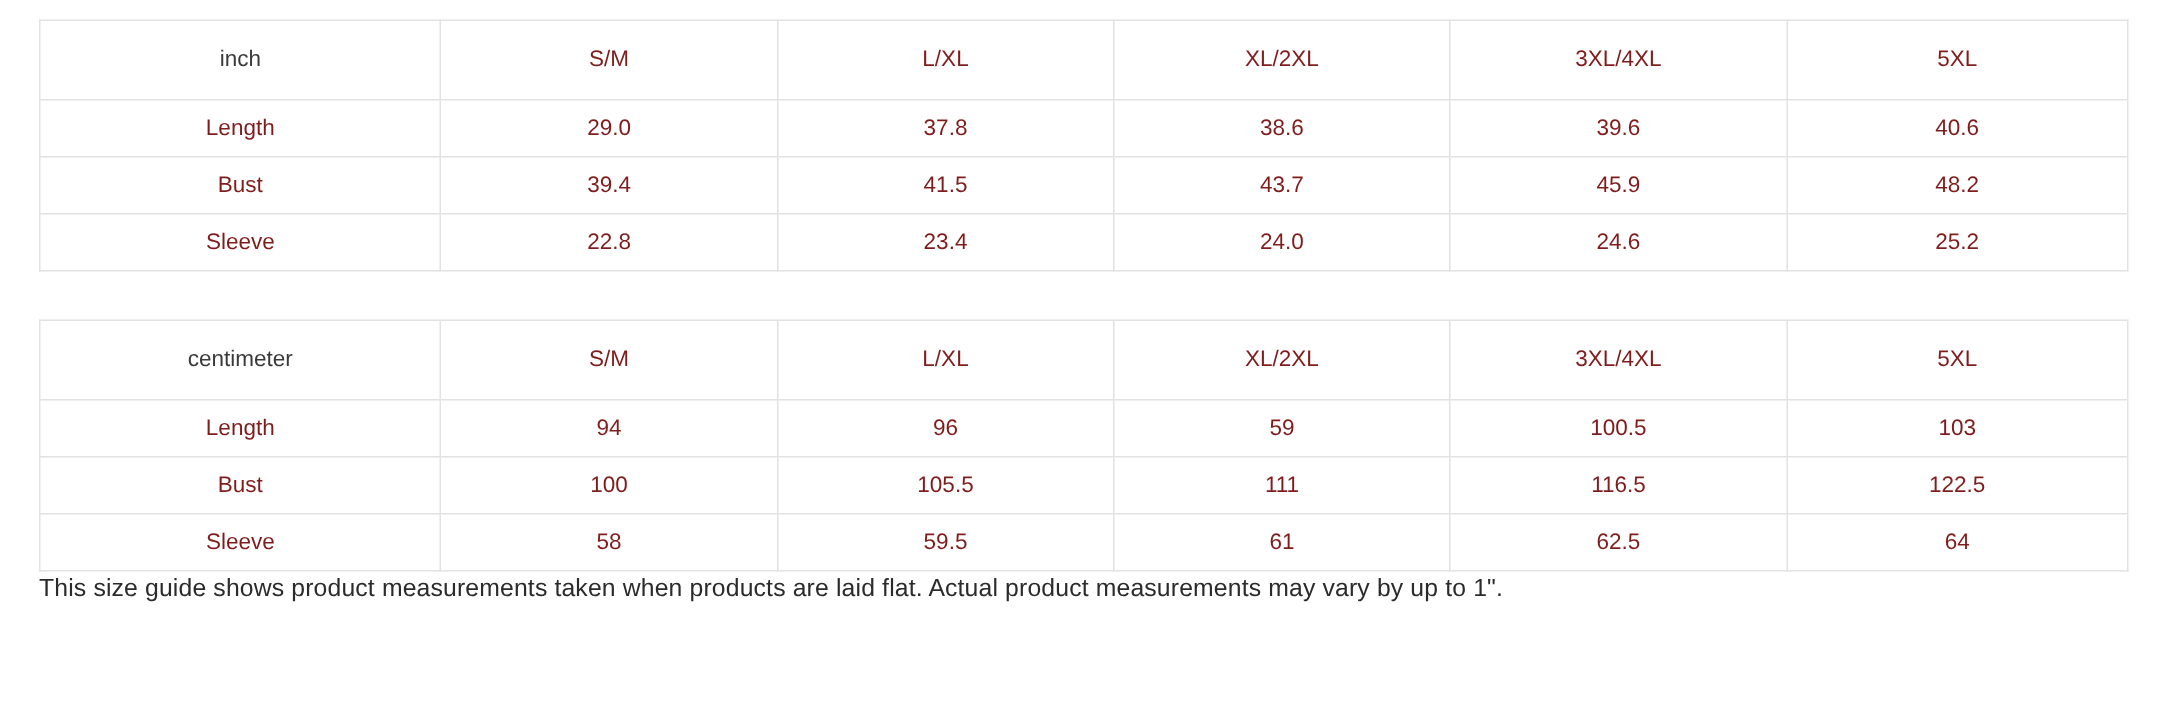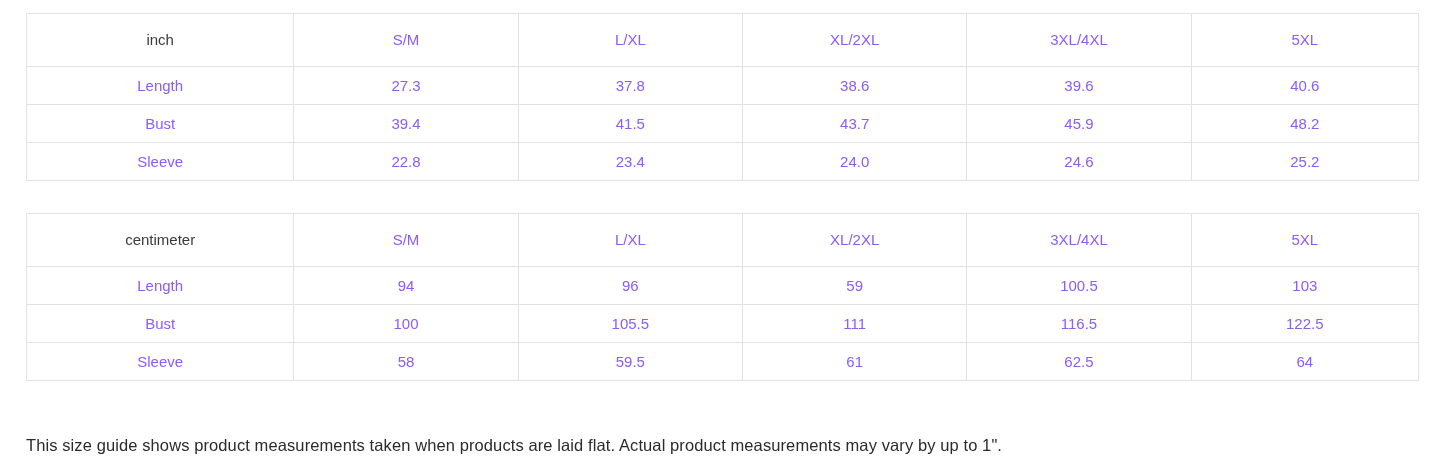--- a/index.html
+++ b/index.html
@@ -28,39 +28,38 @@
     background: #ffffff;
   }
   table.size-table + table.size-table {
     margin-top: 32px;
   }
   table.size-table td {
     border: 1px solid #e2e2e2;
     text-align: center;
     vertical-align: middle;
     font-size: 15px;
-    color: #8b5cf6;
+    color: #7f1d1d;
     font-weight: normal;
     padding: 0;
     height: 37px;
     line-height: 37px;
   }
   table.size-table tr.header-row td {
     height: 52px;
     line-height: 52px;
   }
   table.size-table tr.header-row td.unit-cell {
     color: #3a3a3a;
   }
   col.label-col { width: 267px; }
   col.data-col  { width: 224px; }
   col.data-col-last { width: 227px; }
 
   .footnote {
-    margin-top: 53px;
     font-size: 16.5px;
     line-height: 22px;
     color: #2b2b2b;
     letter-spacing: 0.1px;
   }
 </style>
 </head>
 <body>
 
 <div class="page">
@@ -78,21 +77,21 @@
       <tr class="header-row">
         <td class="unit-cell">inch</td>
         <td>S/M</td>
         <td>L/XL</td>
         <td>XL/2XL</td>
         <td>3XL/4XL</td>
         <td>5XL</td>
       </tr>
       <tr>
         <td>Length</td>
-        <td>27.3</td>
+        <td>29.0</td>
         <td>37.8</td>
         <td>38.6</td>
         <td>39.6</td>
         <td>40.6</td>
       </tr>
       <tr>
         <td>Bust</td>
         <td>39.4</td>
         <td>41.5</td>
         <td>43.7</td>

